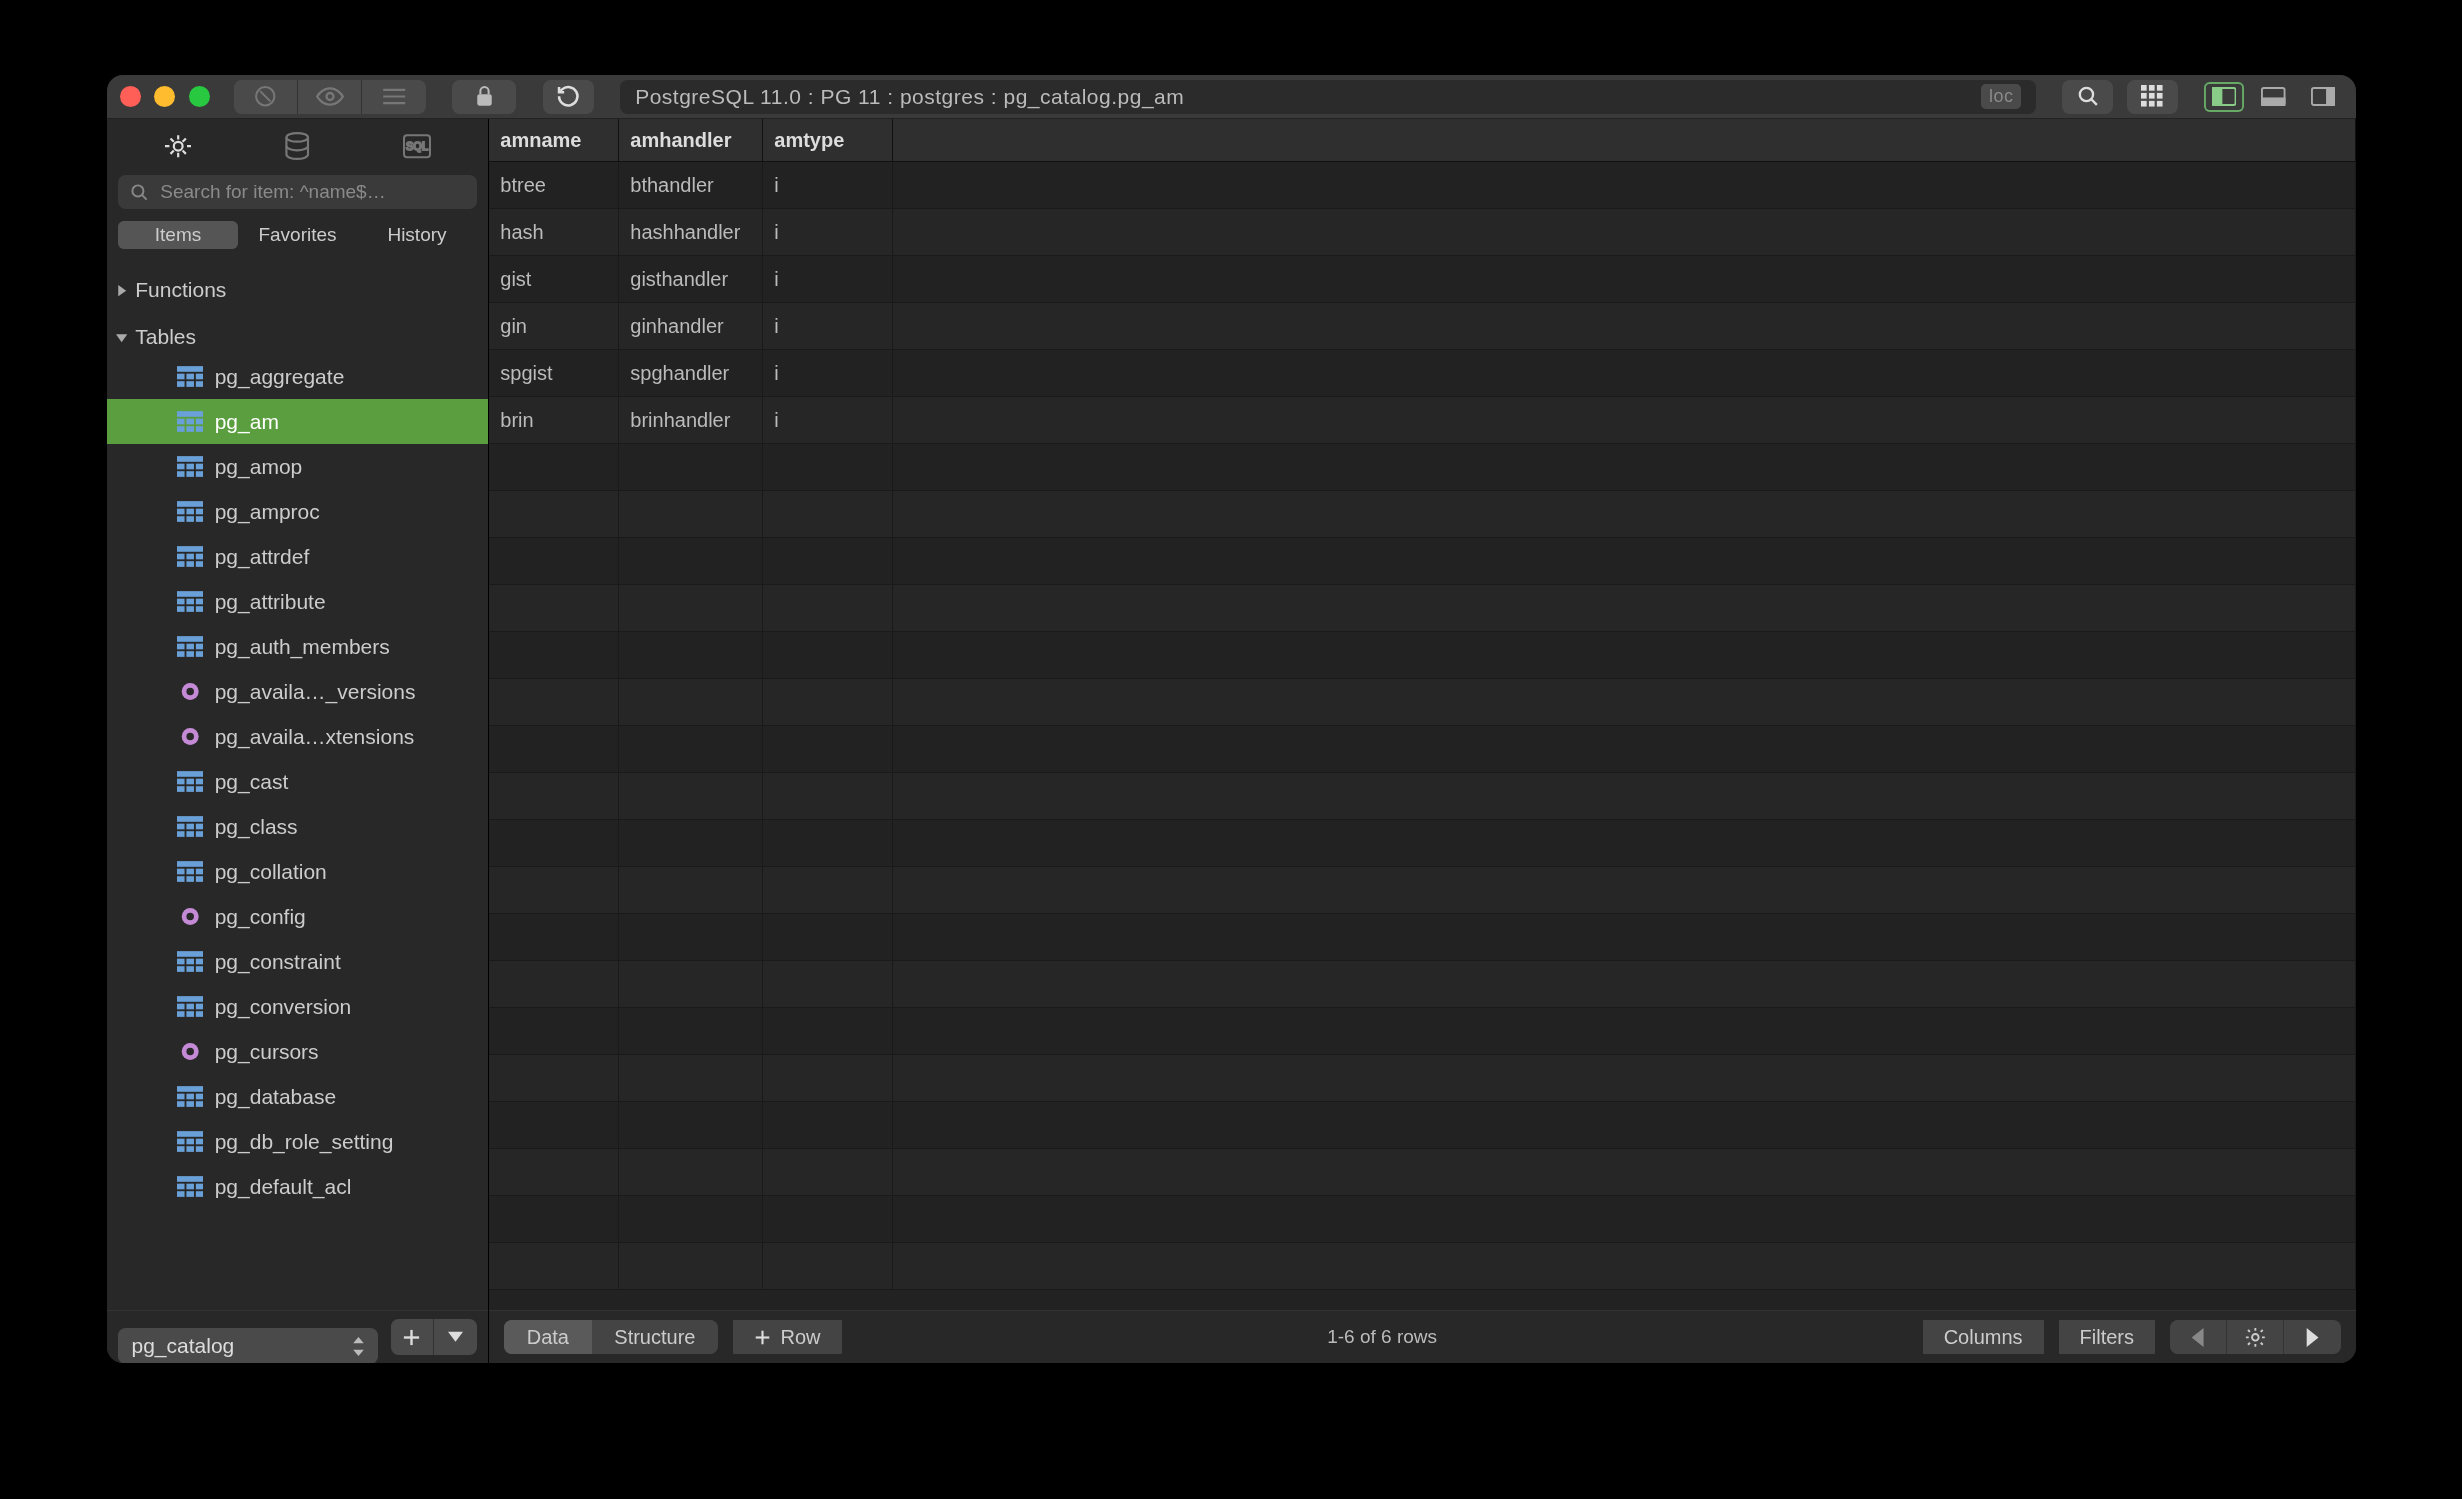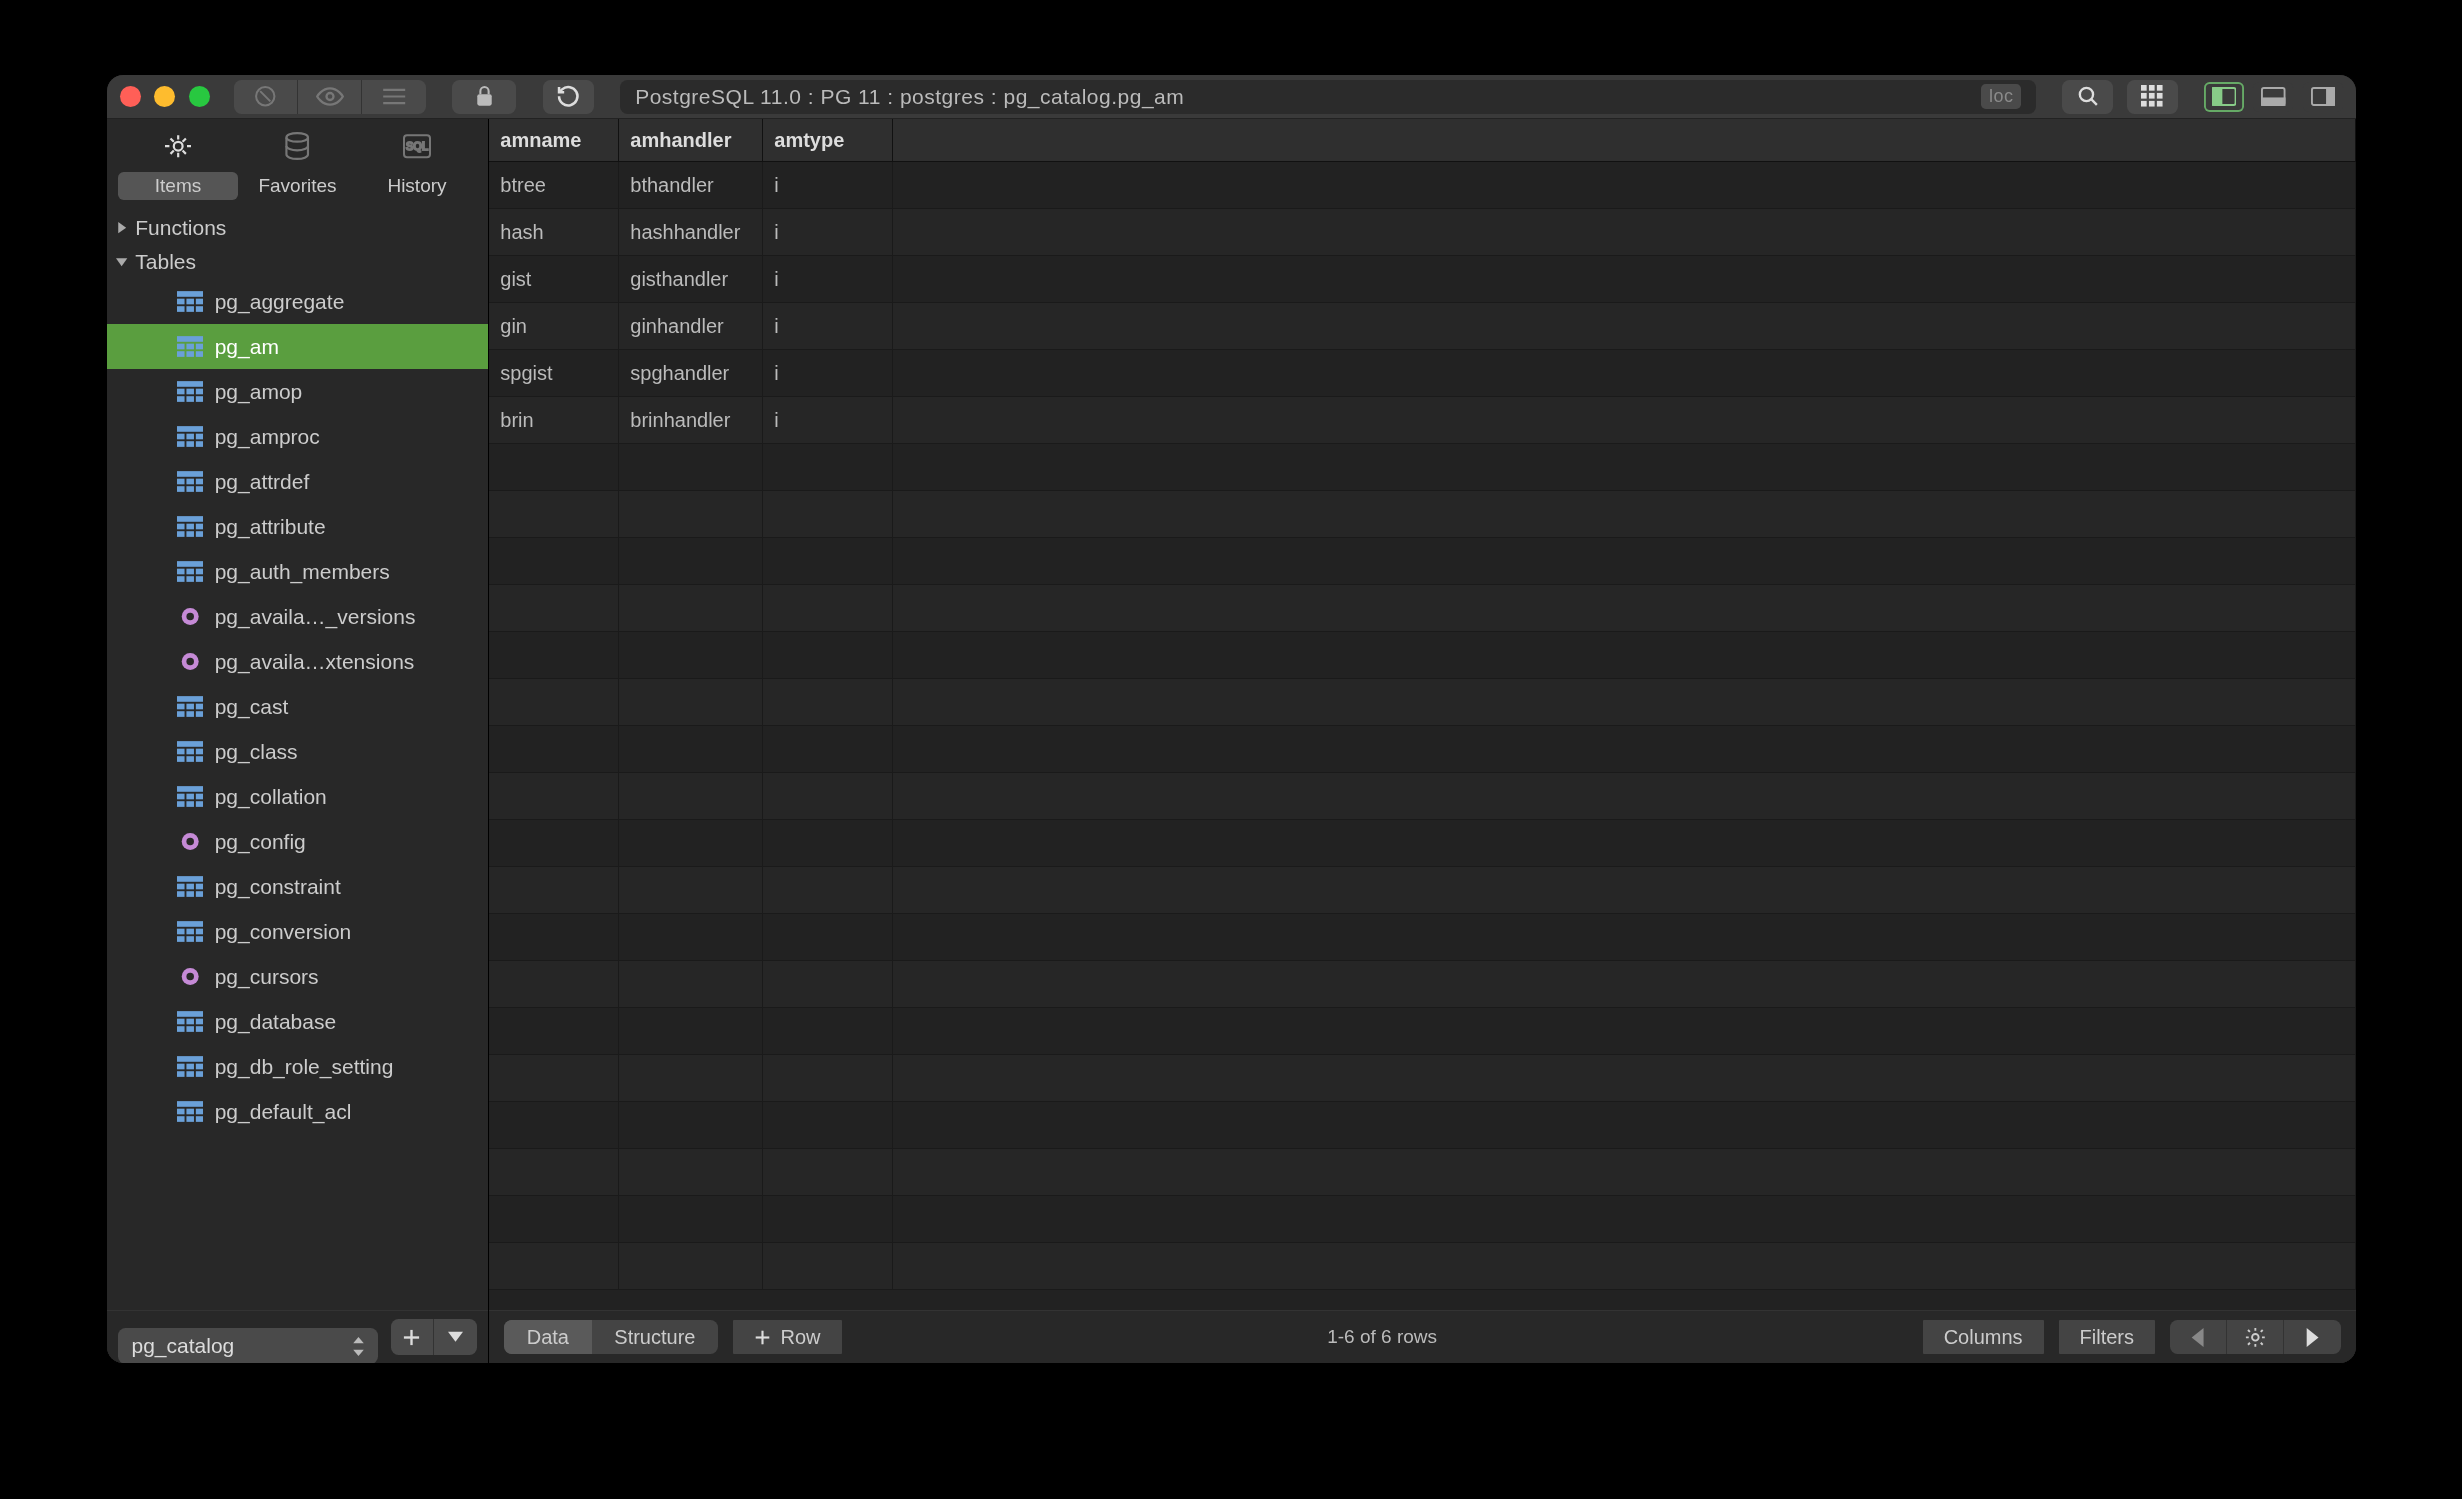--- a/index.html
+++ b/index.html
@@ -25,21 +25,21 @@
 .side-tabs .tab-icon.active { opacity:1; }
 .search-wrap { padding:9.4px 11.3px 5.7px; }
 .search { width:100%; height:34px; background:#3a3a3a; border:none; border-radius:7.6px; padding:0 11.3px 0 42px; color:#ddd; font-size:19px; }
 .search::placeholder { color:#8a8a8a; }
 .search-wrap { position:relative; }
 .search-wrap svg.mag { position:absolute; left:22.7px; top:17px; }
 .filter-row { display:flex; padding:5.7px 11.3px 7.6px; gap:0; }
 .filter-btn { flex:1; height:28px; font-size:19px; color:#ccc; display:flex; align-items:center; justify-content:center; border-radius:5.7px; }
 .filter-btn.active { background:#555; }
 .tree { flex:1; overflow-y:auto; padding-top:3.8px; font-size:21px; color:#ccc; }
-.tree-group { display:flex; align-items:center; height:34px; padding-left:9.4px; gap:7.6px; }
+.tree-group { display:flex; align-items:center; height:34px; padding-left:9.4px; gap:7.6px;margin-top:13px; }
 .tree-item { display:flex; align-items:center; height:45px; padding-left:70px; gap:11.3px; white-space:nowrap; overflow:hidden; text-overflow:ellipsis; }
 .tree-item.selected { background:#5a9e3f; color:#fff; }
 .tree-item .ti-icon { width:26.4px; height:21px; flex-shrink:0; }
 .side-footer { height:53px; display:flex; align-items:center; padding:0 11.3px; gap:13.2px; background:#282828; border-top:0.9px solid #333; }
 .schema-select { flex:1; height:36px; background:#4a4a4a; border-radius:7.6px; display:flex; align-items:center; padding:0 13.2px; font-size:21px; color:#ddd; position:relative;margin-top:18px; }
 .schema-select svg { position:absolute; right:11.3px; }
 .btn-pair { display:flex; }
 .btn-pair .bp { width:43px; height:36px; background:#4a4a4a; display:flex; align-items:center; justify-content:center; }
 .btn-pair .bp:first-child { border-radius:7.6px 0 0 7.6px; border-right:0.9px solid #333; }
 .btn-pair .bp:last-child { border-radius:0 7.6px 7.6px 0; }
@@ -179,20 +179,27 @@
             </svg>
           </div>
         <div class="tab-icon">
             <svg width="28" height="24.5" viewBox="0 0 28 24" fill="none" stroke="#aaa" stroke-width="2">
               <rect x="1" y="1" width="26" height="22" rx="3"></rect>
               <text x="14" y="16" font-size="11" fill="#aaa" text-anchor="middle" font-family="monospace">SQL</text>
             </svg>
           </div>
       </div>
 
+      <div class="search-wrap">
+        <svg class="mag" width="19" height="19" viewBox="0 0 24 24" fill="none" stroke="#888" stroke-width="2.5">
+            <circle cx="10" cy="10" r="7"></circle>
+            <line x1="21" y1="21" x2="15" y2="15"></line>
+          </svg>
+        <input class="search" placeholder="Search for item: ^name$…" style="">
+      </div>
 
       <div class="filter-row">
         <div class="filter-btn active">Items</div>
         <div class="filter-btn">Favorites</div>
         <div class="filter-btn">History</div>
       </div>
 
       <div class="tree" id="tree">
           <div class="tree-group">
             <svg width="11.3" height="11.3" viewBox="0 0 10 10" fill="#aaa">

